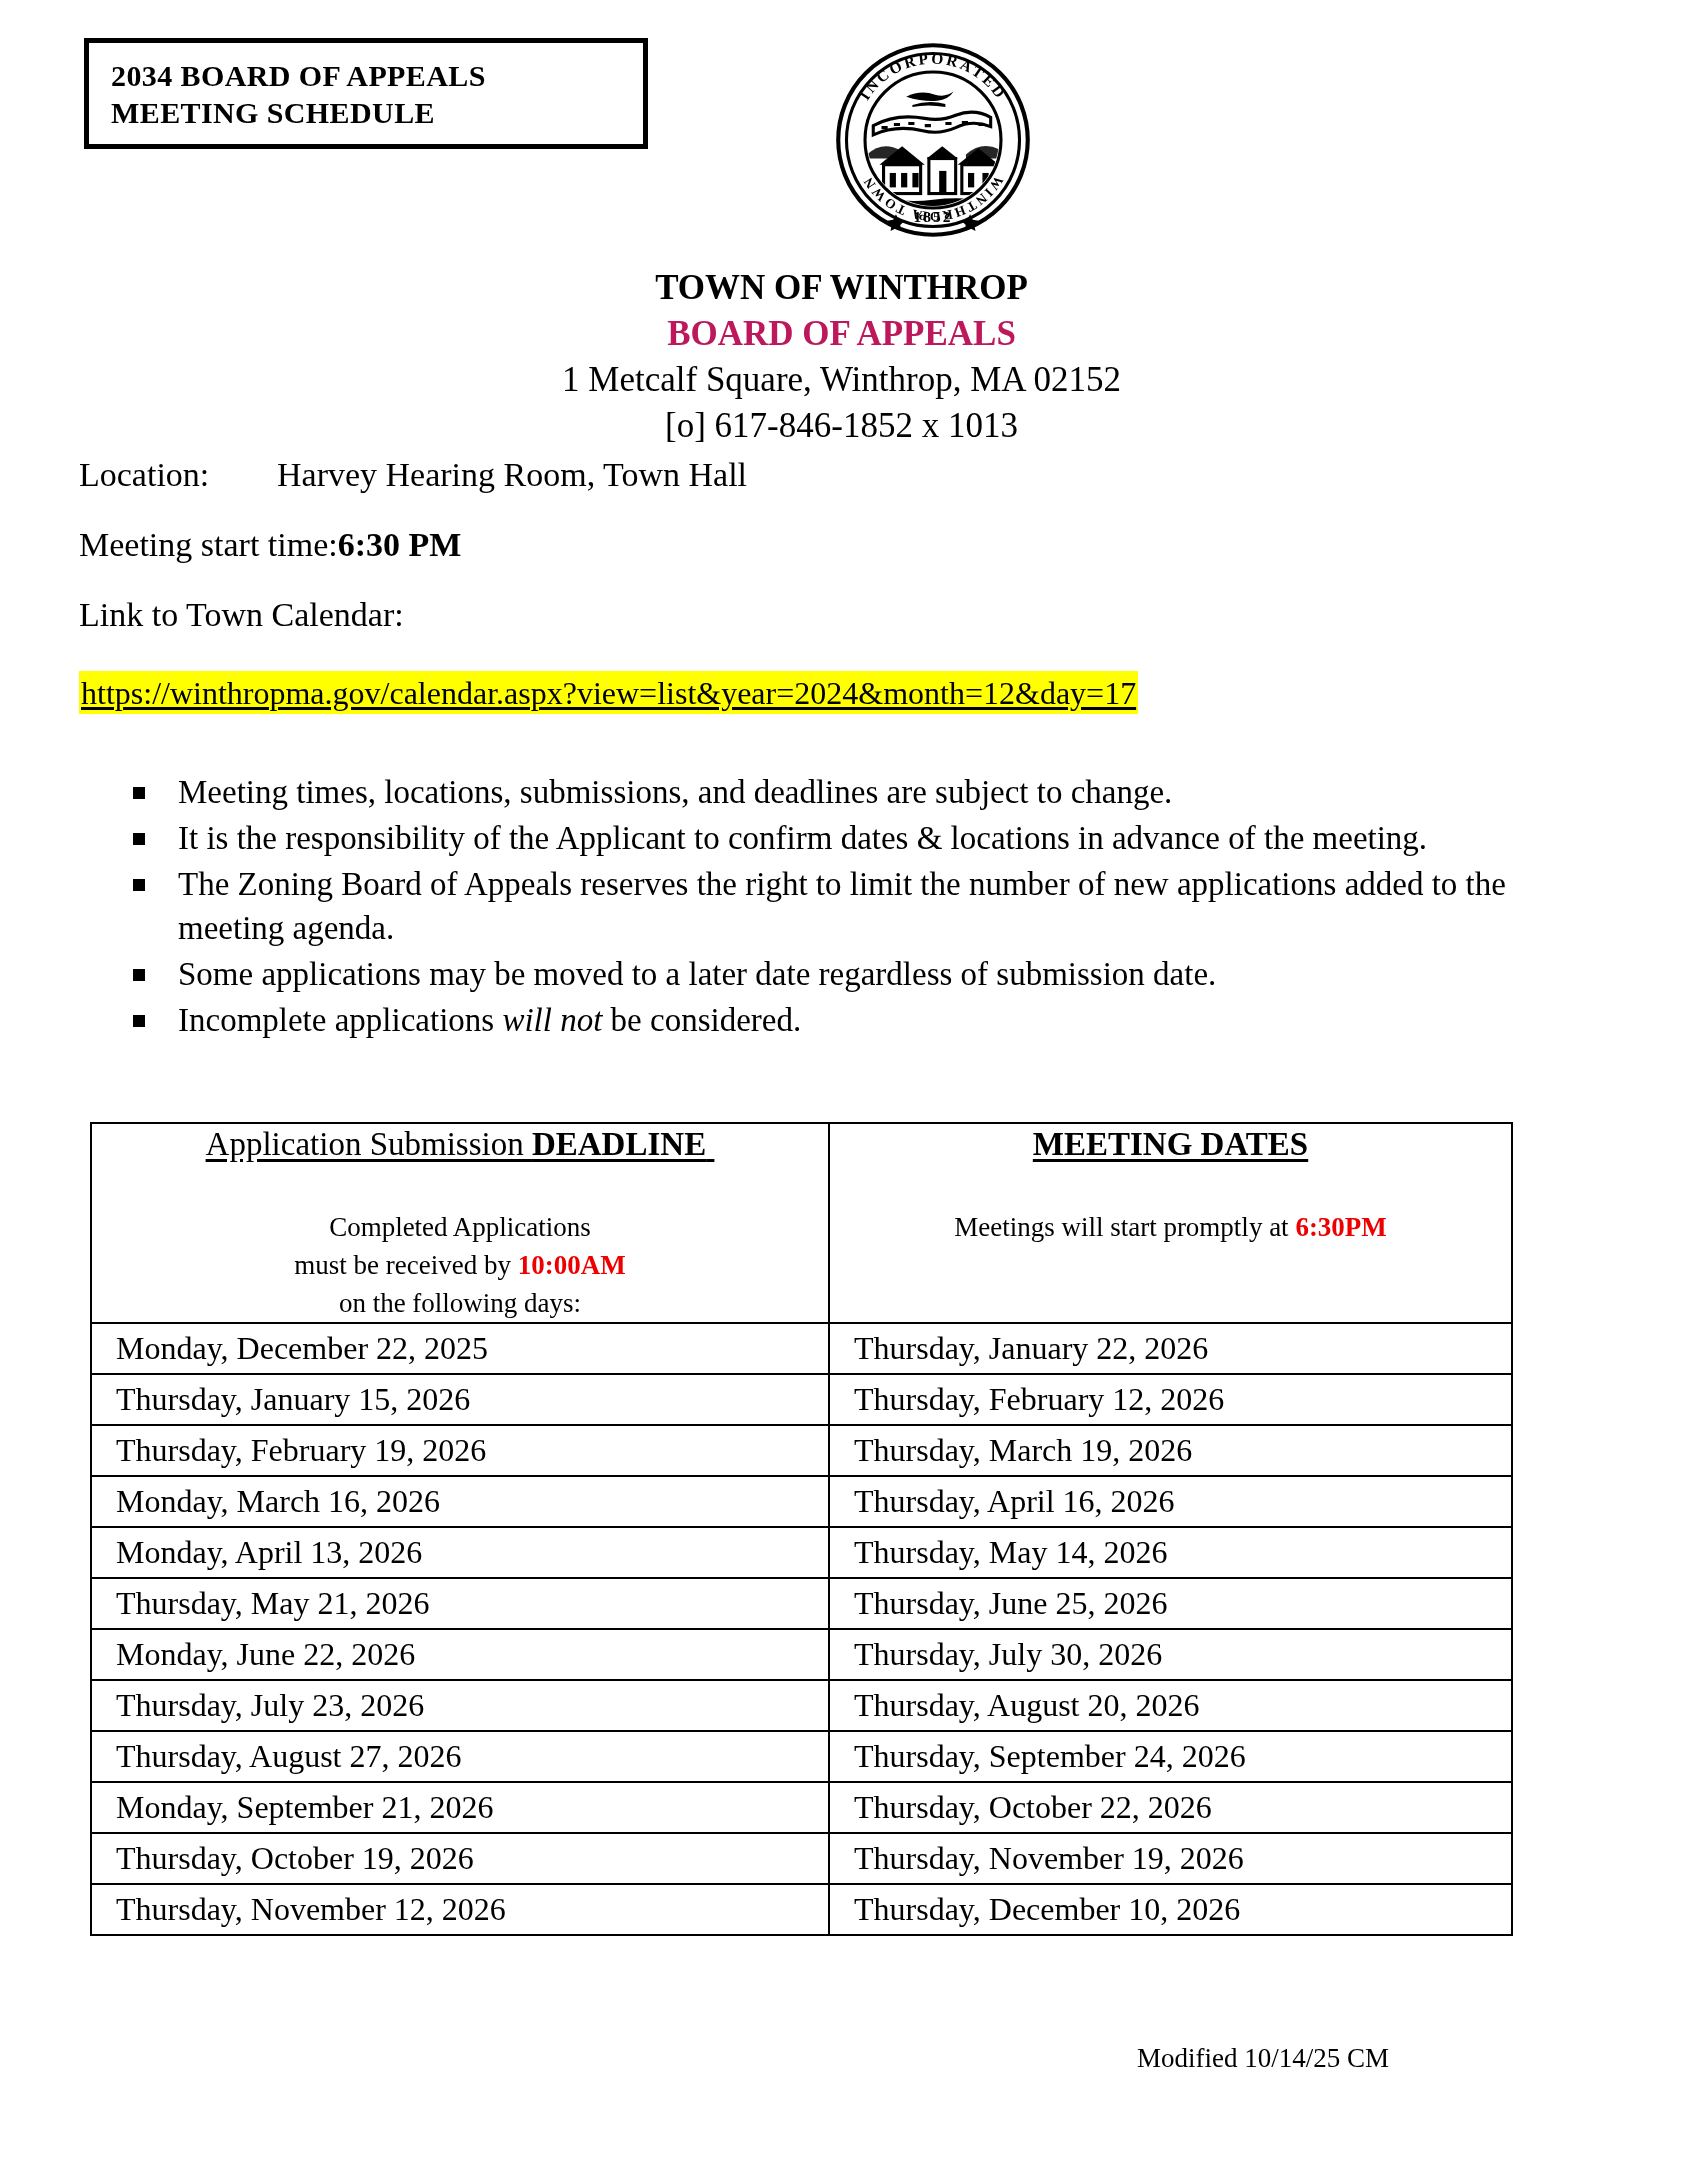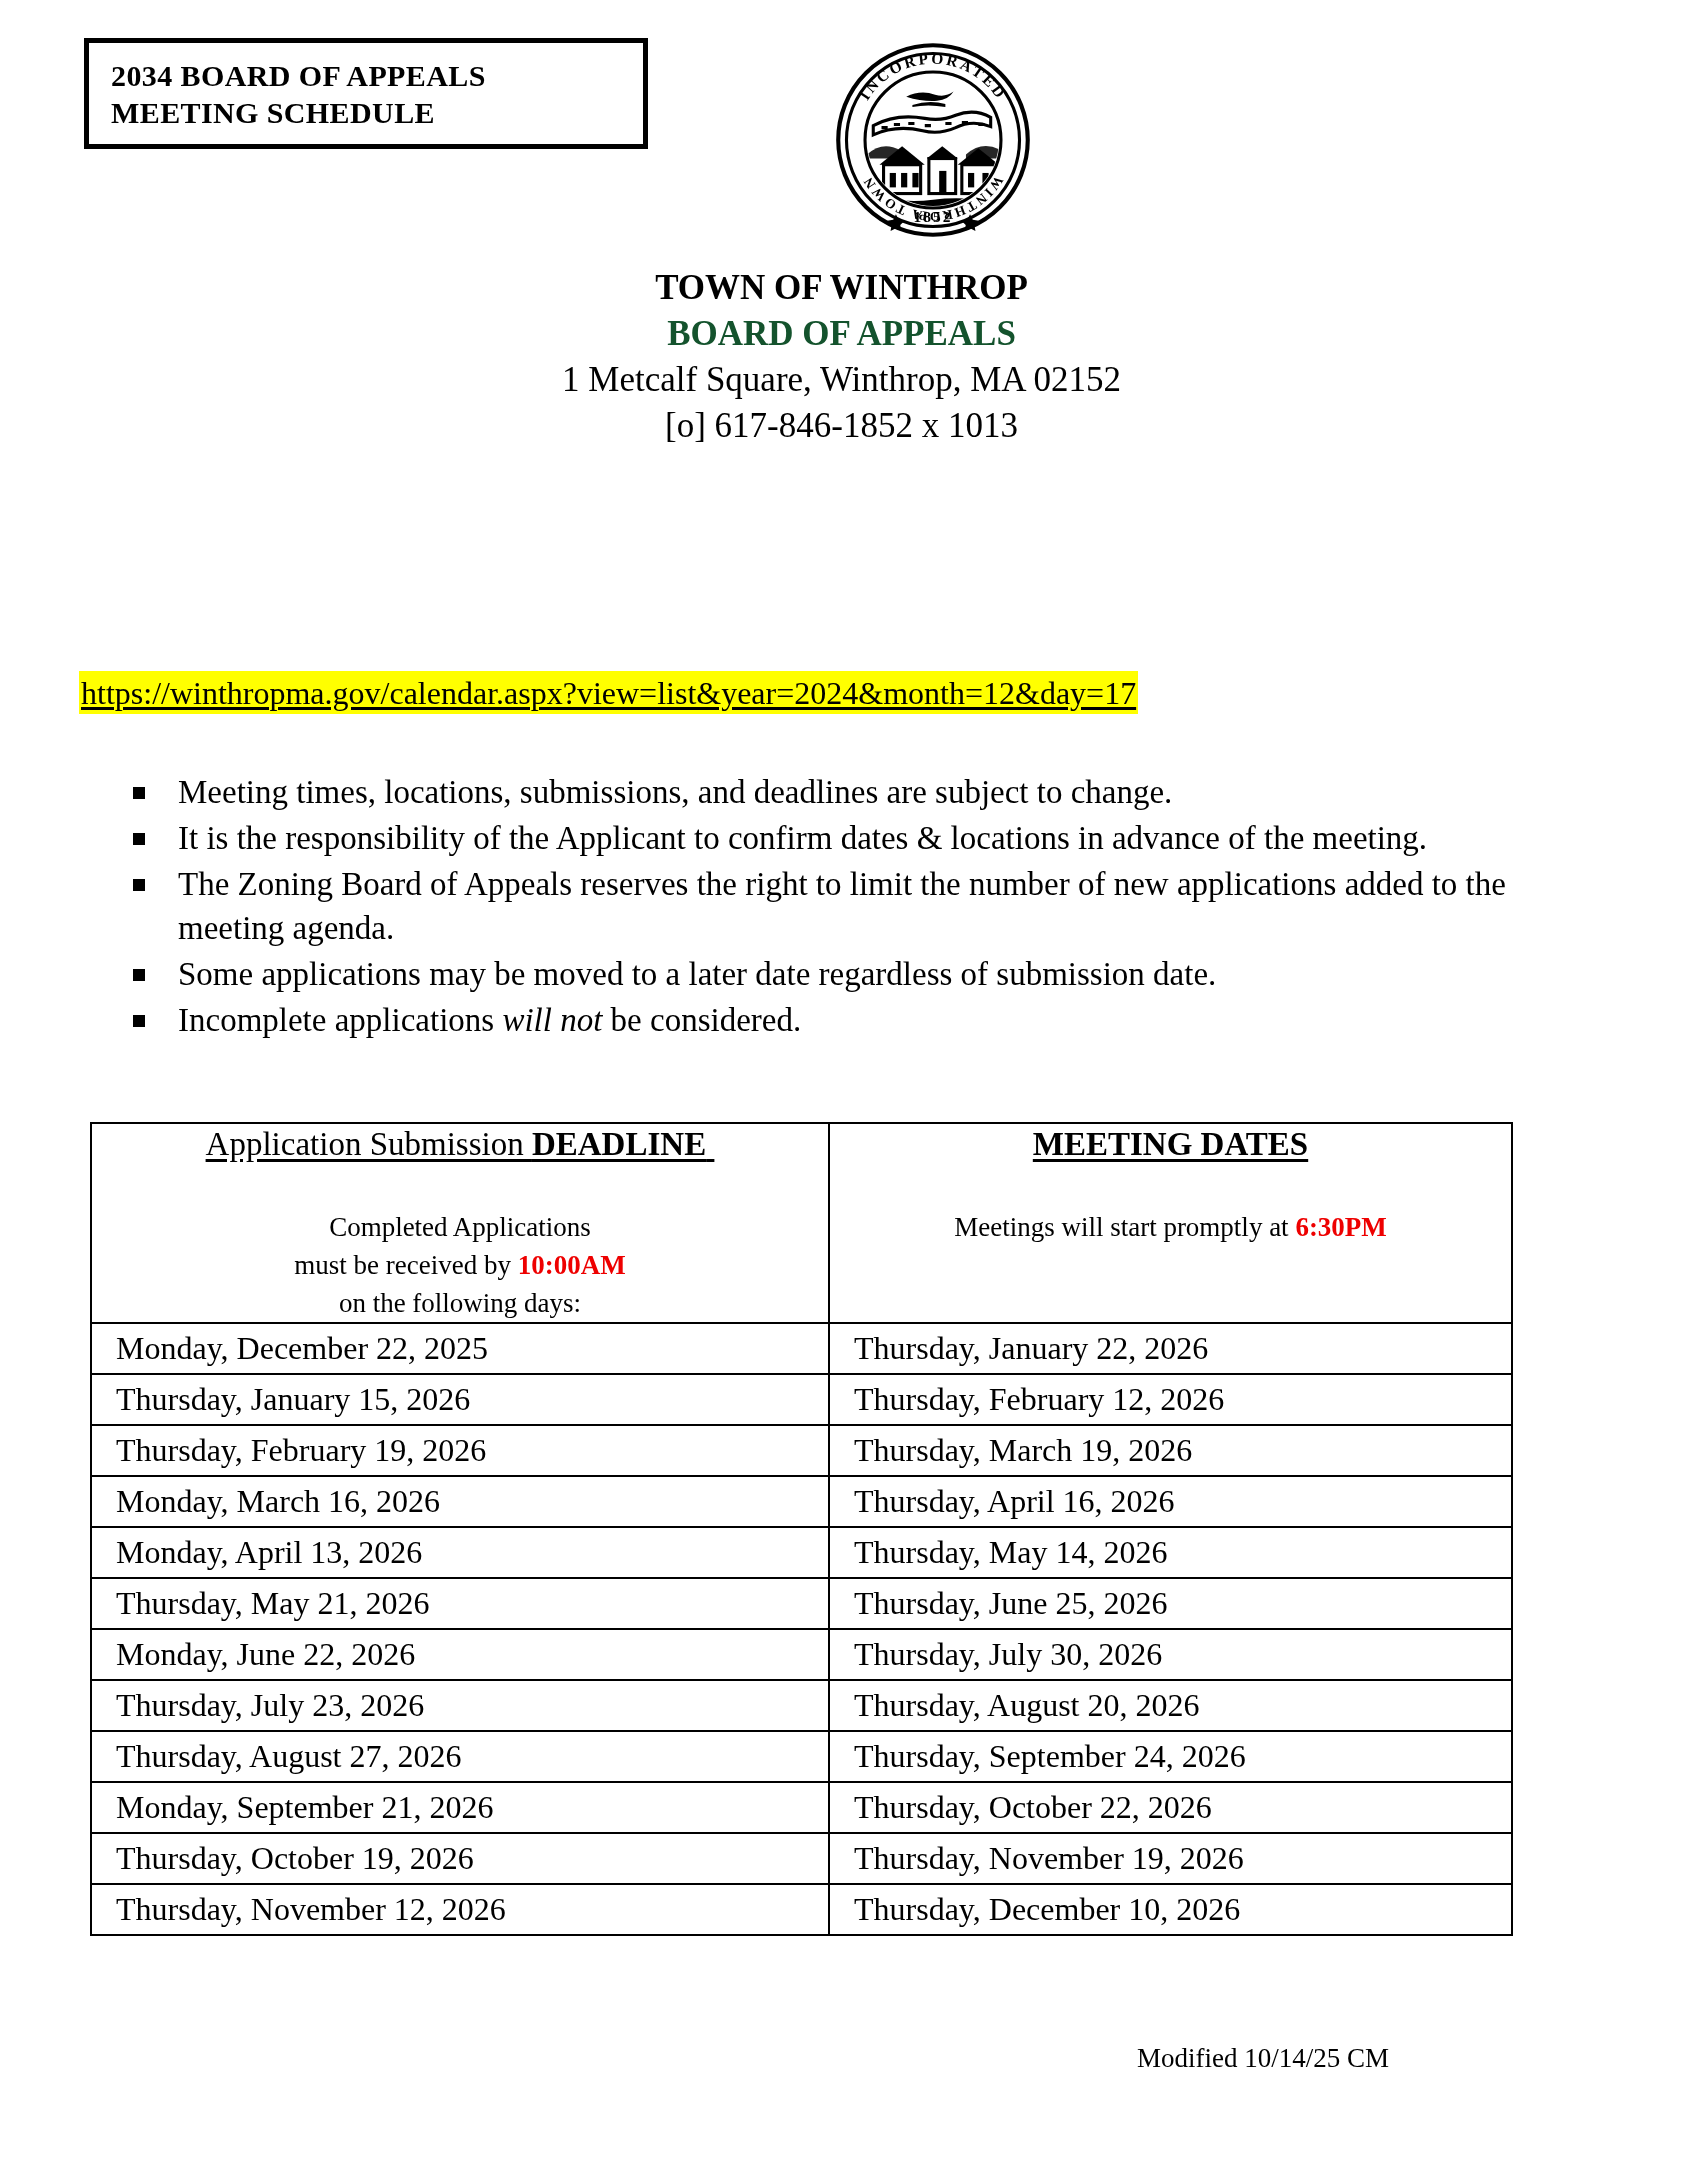--- a/index.html
+++ b/index.html
@@ -59,21 +59,21 @@
     top: 265px;
     width: 1683px;
     text-align: center;
   }
   .masthead .mh-line {
     font-size: 35px;
     line-height: 46px;
     white-space: nowrap;
   }
   .masthead .mh-town   { font-weight: bold; }
-  .masthead .mh-board  { font-weight: bold; color: #14532d; }
+  .masthead .mh-board  { font-weight: bold; color: #be185d; }
 
   
   .info {
     position: absolute;
     left: 79px;
     top: 455px;
     width: 1525px;
   }
   .info .row {
     font-size: 34px;
@@ -246,20 +246,29 @@
     </svg>
   </div>
 
   <div class="masthead">
     <div class="mh-line mh-town">TOWN OF WINTHROP</div>
     <div class="mh-line mh-board">BOARD OF APPEALS</div>
     <div class="mh-line">1 Metcalf Square, Winthrop, MA 02152</div>
     <div class="mh-line">[o] 617-846-1852 x 1013</div>
   </div>
 
+  <div class="info">
+    <div class="row">
+      <span class="lbl-loc">Location:</span><span>Harvey Hearing Room, Town Hall</span>
+    </div>
+    <div class="row">
+      <span>Meeting start time:</span><span class="bold">6:30 PM</span>
+    </div>
+    <div class="row">Link to Town Calendar:</div>
+  </div>
 
   <a class="url-line" href="#">https://winthropma.gov/calendar.aspx?view=list&amp;year=2024&amp;month=12&amp;day=17</a>
 
   <ul class="notes">
     <li>
       <span class="sq"></span>
       <span>Meeting times, locations, submissions, and deadlines are subject to change.</span>
     </li>
     <li>
       <span class="sq"></span>

